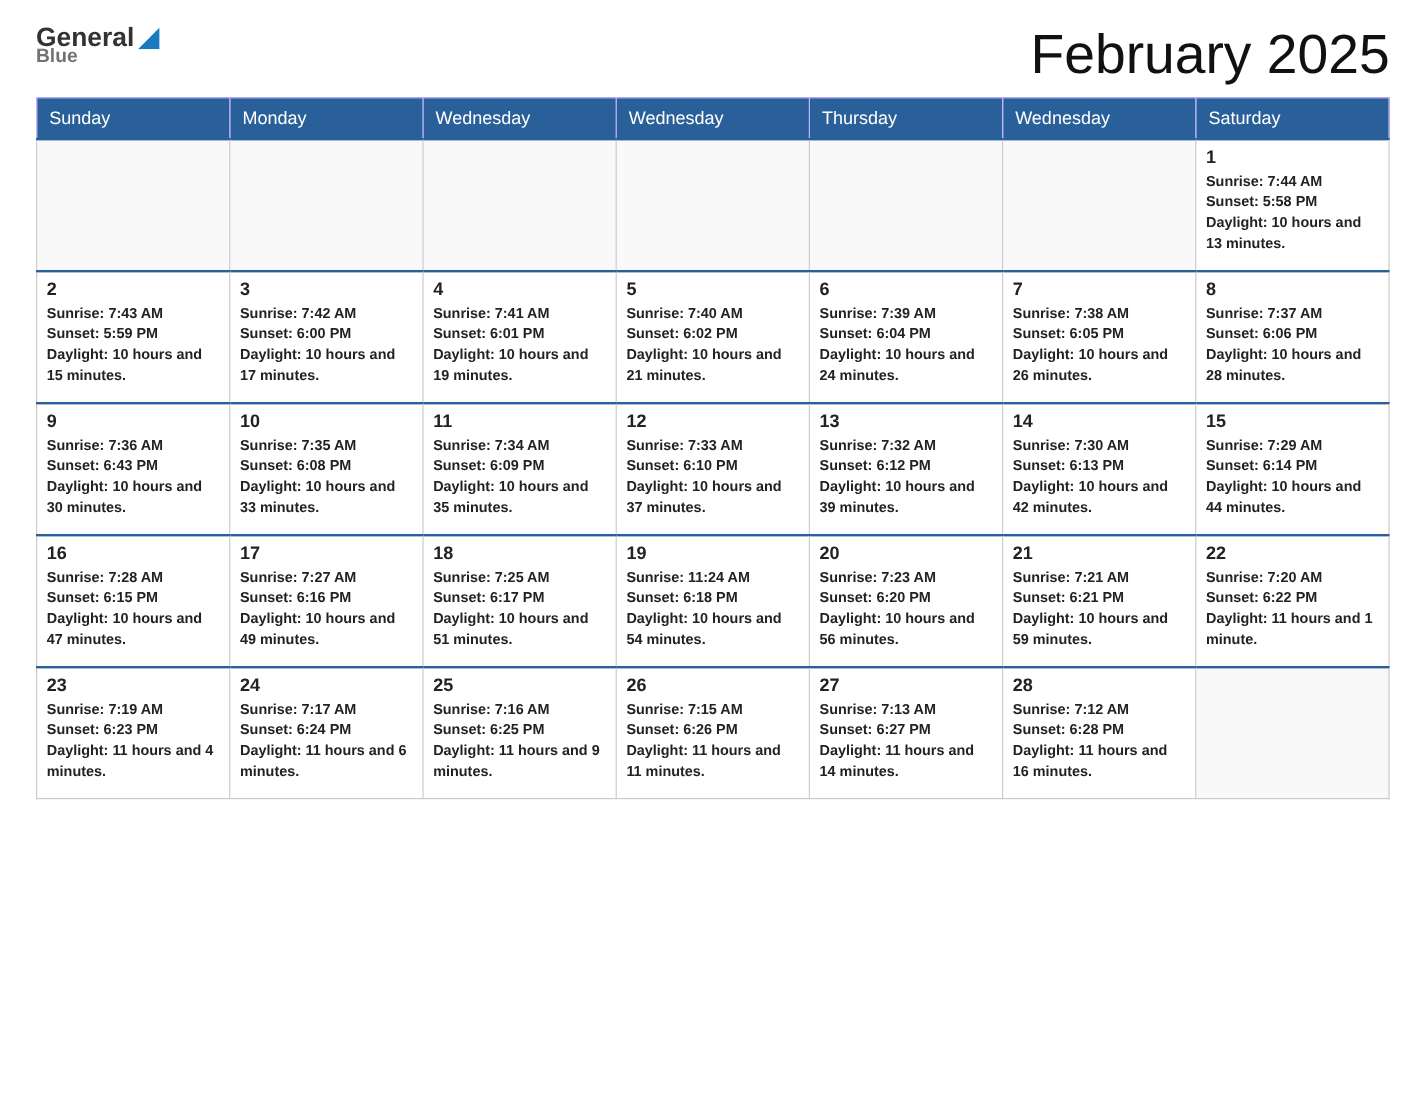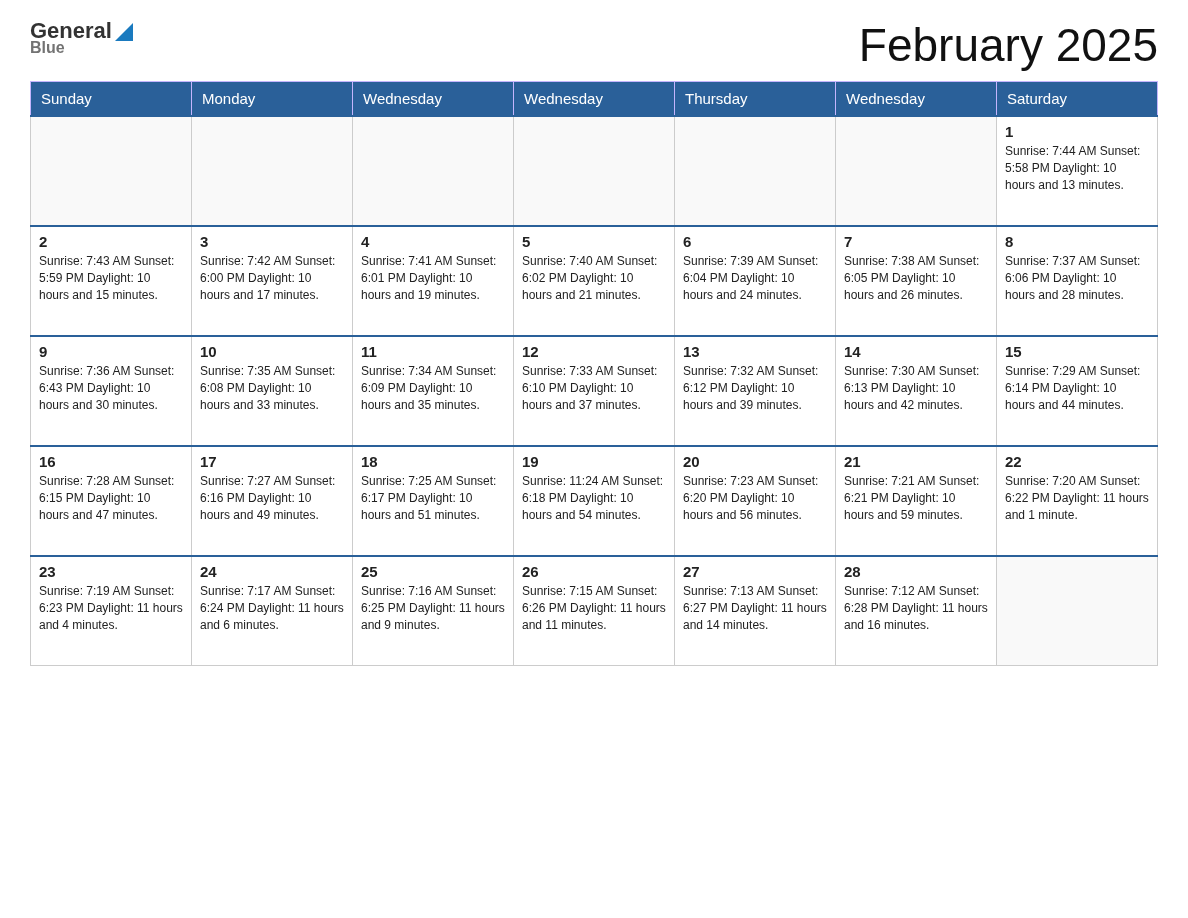--- a/index.html
+++ b/index.html
@@ -76,20 +76,21 @@
     .day-number {
       font-size: 15px;
       font-weight: bold;
       display: block;
       margin-bottom: 3px;
     }
     .day-info {
       font-size: 12px;
       color: #222;
       line-height: 1.45;
+      font-weight: bold;
     }
     .week-row td {
       border-top: 2px solid #2a6099;
     }
   </style>
 </head>
 <body>
 
 <div class="header">
   <div class="logo">

